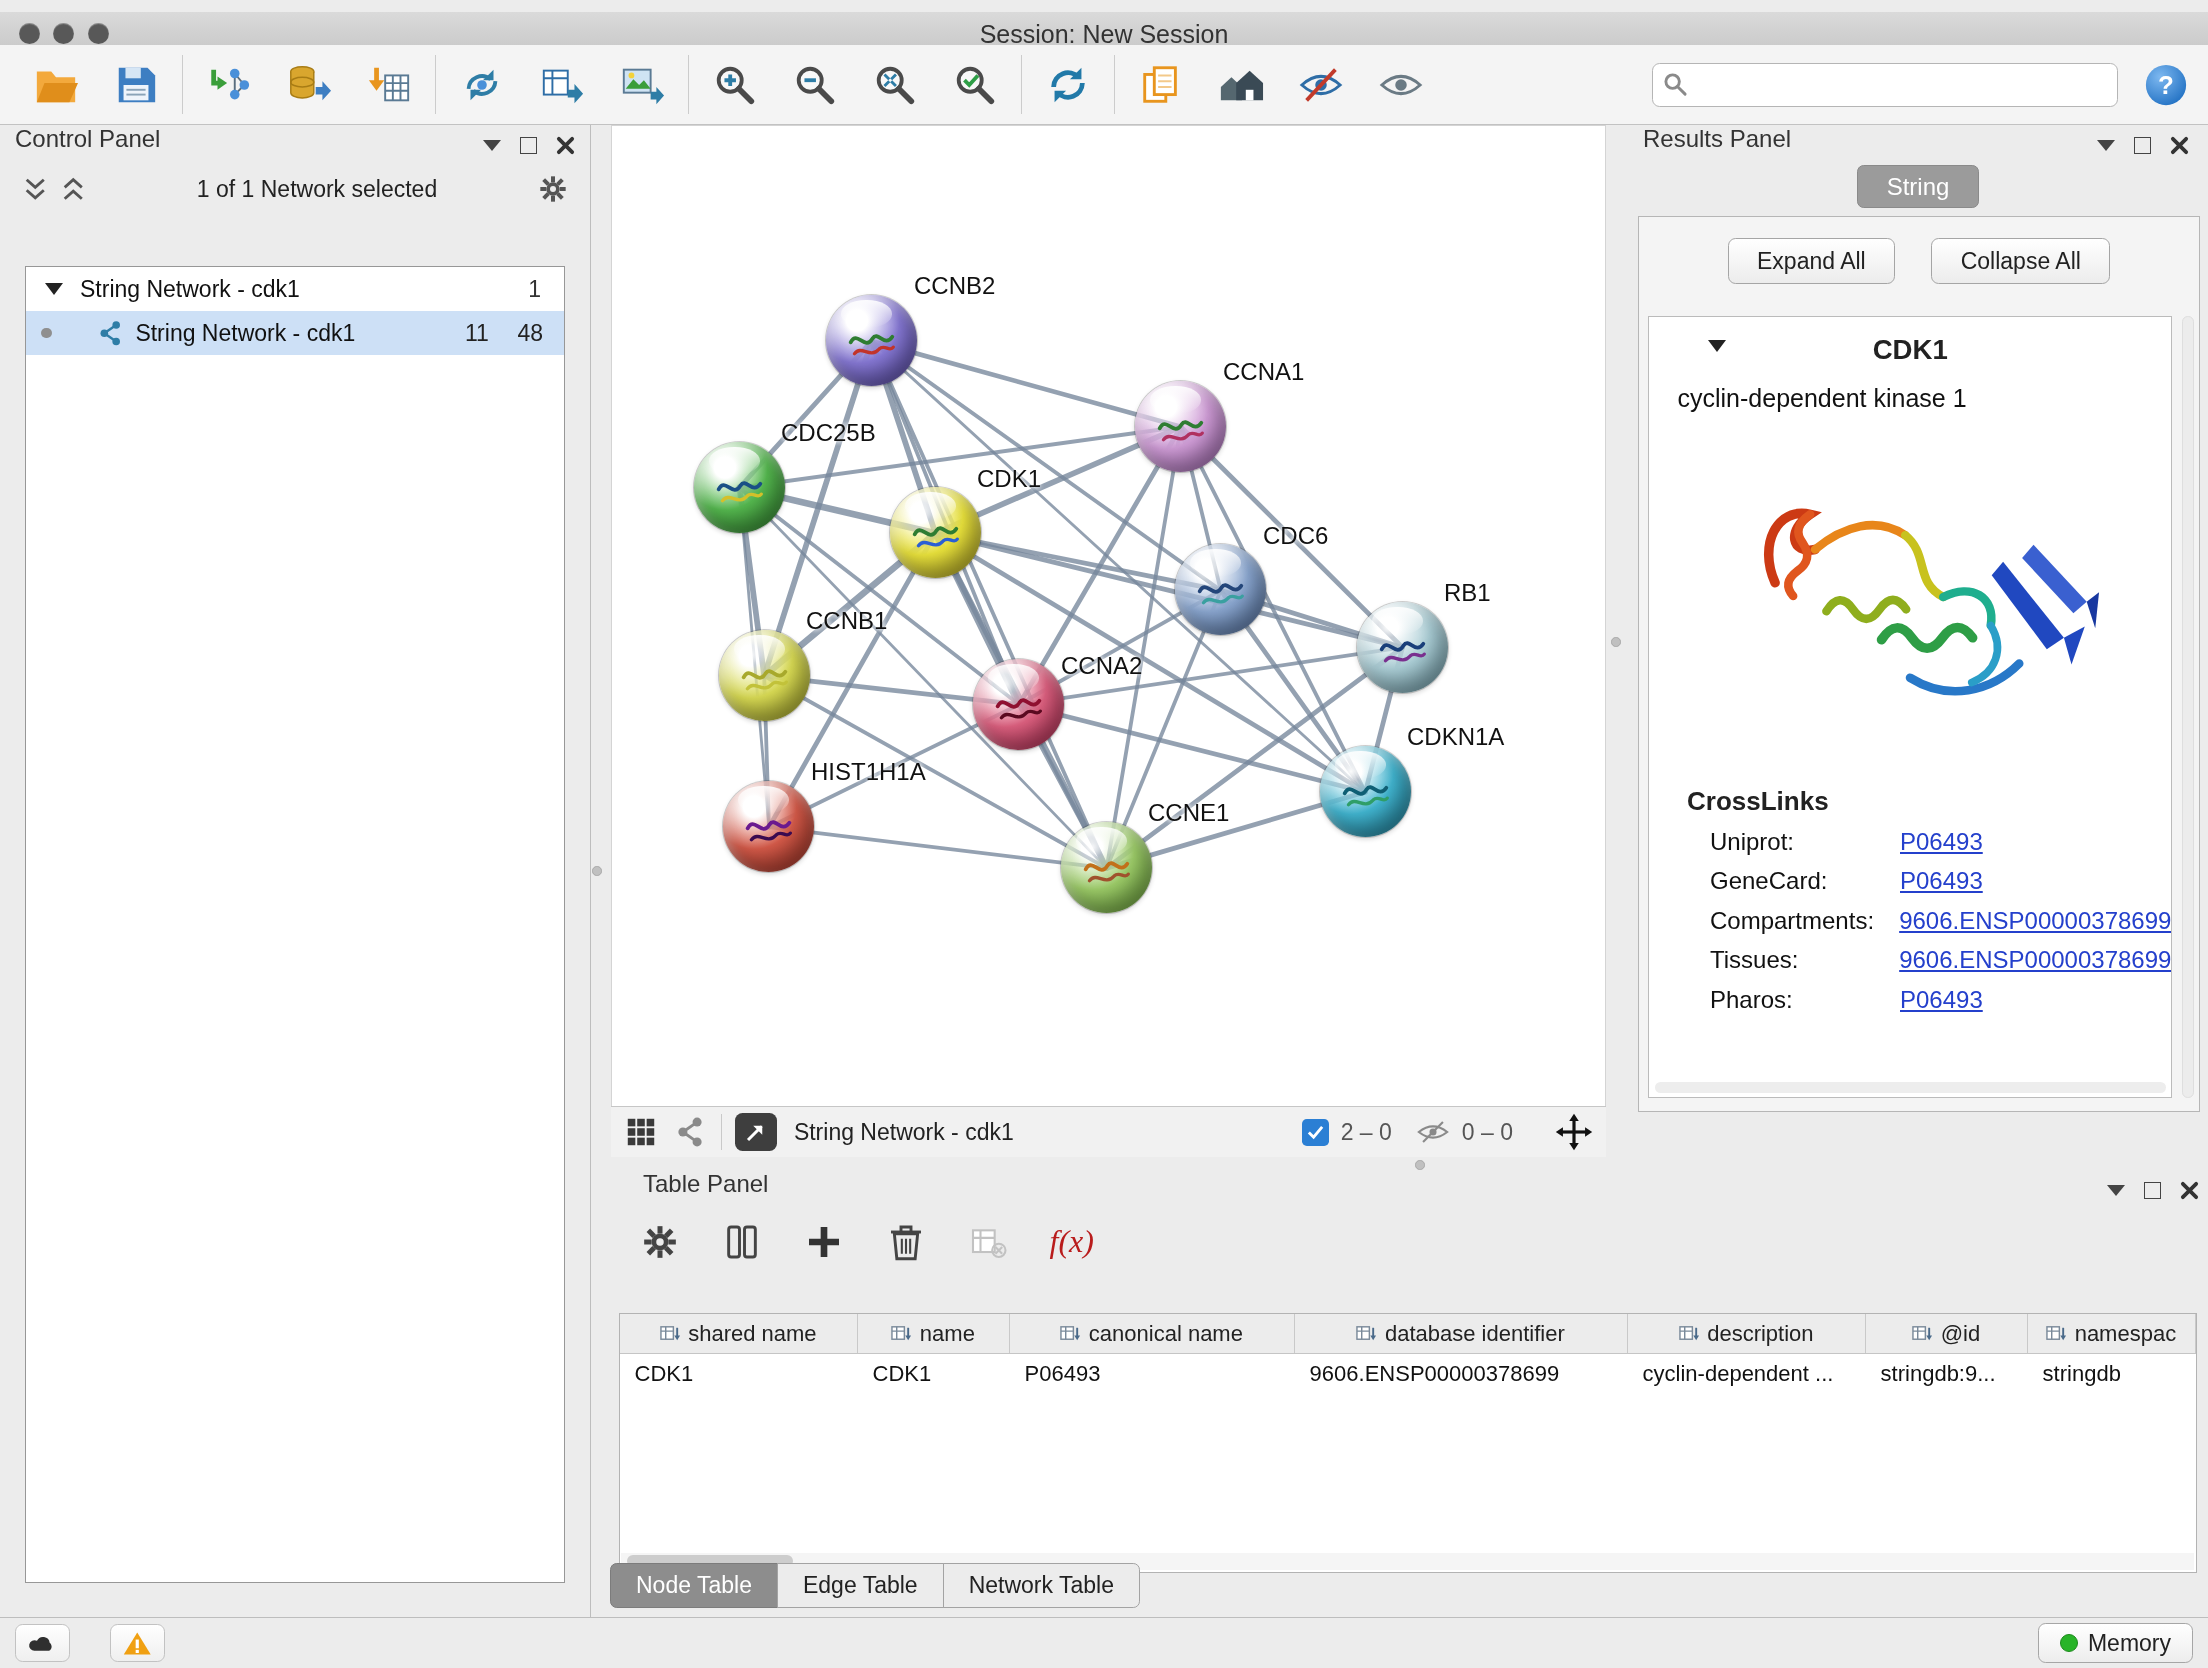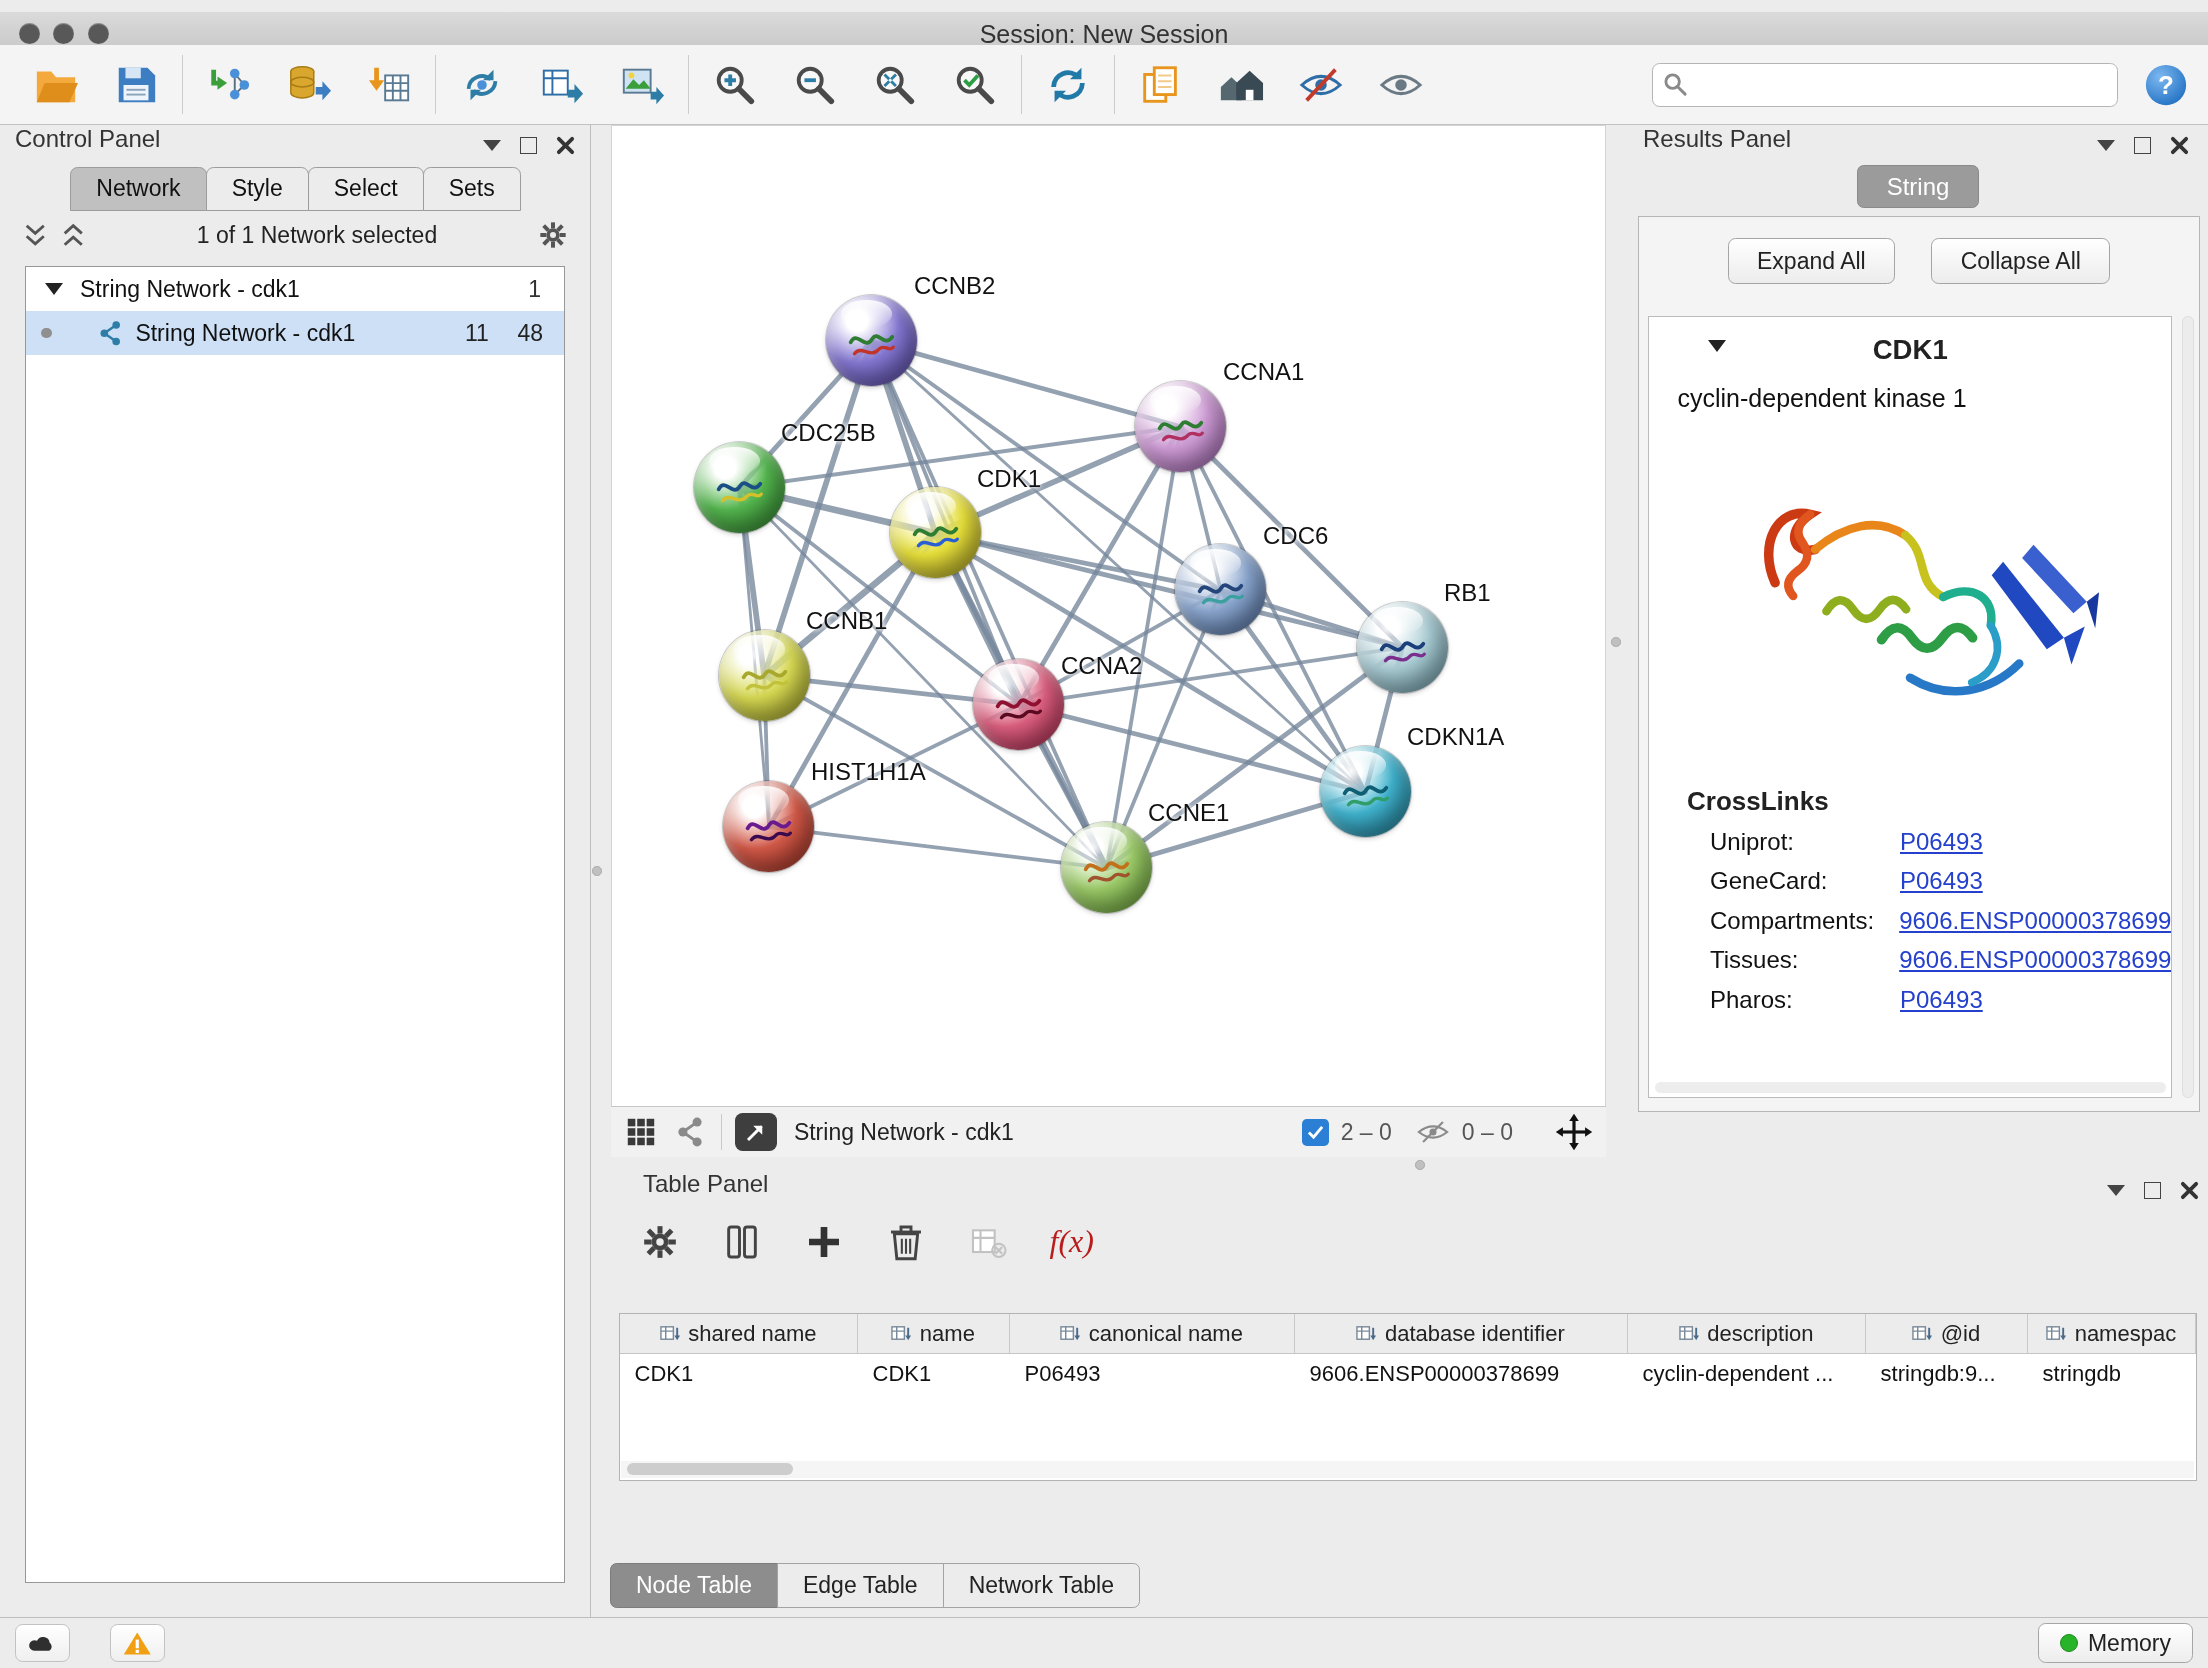--- a/index.html
+++ b/index.html
@@ -101,21 +101,21 @@
   .xl-row { display:flex; font-size:24px; margin:11.4px 0 0 61px; }
   .xl-label { width:190px; color:#111; }
   .xl-link { color:#2440cc; text-decoration:underline; cursor:pointer; }
   .sec-hscroll { position:absolute; left:5.7px; right:5.7px; bottom:3.8px; height:11.4px;
     background:#ededed; border-radius:5.7px; }
   
   .table-panel { position:absolute; left:611px; top:1170px; right:0; height:447px; background:#ececec; }
   .tp-toolbar { display:flex; align-items:center; gap:42px; padding-left:28.5px; height:63px; }
   .tp-icon { width:40px; height:40px; }
   .fx-label { font-family:"Liberation Serif", serif; font-style:italic; font-size:32px; color:#b91c1c; }
-  .tp-table { position:absolute; left:7.6px; right:11.4px; top:143px; height:168px;
+  .tp-table { position:absolute; left:7.6px; right:11.4px; top:143px; height:260px;
     background:#fff; border:1px solid #b3b3b3; overflow:hidden; }
   .tp-thead { display:flex; height:40px; background:#ececec; border-bottom:1px solid #c5c5c5; }
   .th { display:flex; align-items:center; justify-content:center; gap:7.6px; font-size:22px;
     color:#222; border-right:1px solid #c9c9c9; overflow:hidden; white-space:nowrap; }
   .tp-row { display:flex; height:40px; }
   .td { display:flex; align-items:center; padding-left:15px; font-size:22px; color:#111;
     overflow:hidden; white-space:nowrap; }
   .c0{width:238px}.c1{width:152px}.c2{width:285px}.c3{width:333px}.c4{width:238px}.c5{width:162px}.c6{flex:1}
   .th-sort { width:21px; height:21px; flex:none; }
   .tp-hscroll { position:absolute; left:1.9px; right:1.9px; bottom:1.9px; height:17px; background:#f5f5f5; }
@@ -283,26 +283,20 @@
 <div class="control-panel">
   <div class="panel-header">
     <span class="panel-title">Control Panel</span>
     <span class="win-icons">
       <span class="wi-chevron"></span>
       <span class="wi-max"></span>
       <svg class="wi-close" viewBox="0 0 20 20">
           <path d="M3 3l14 14M17 3L3 17" stroke="#333" stroke-width="4" stroke-linecap="round"></path>
         </svg>
     </span>
-  </div>
-  <div class="cp-tabs">
-    <span class="cp-tab selected">Network</span>
-    <span class="cp-tab">Style</span>
-    <span class="cp-tab">Select</span>
-    <span class="cp-tab">Sets</span>
   </div>
   <div class="cp-subbar">
     <svg class="chev-icon" viewBox="0 0 30 30">
         <path d="M6 5l9 8 9-8M6 16l9 8 9-8" fill="none" stroke="#555" stroke-width="3"></path>
       </svg>
     <svg class="chev-icon" viewBox="0 0 30 30">
         <path d="M6 13l9-8 9 8M6 25l9-8 9 8" fill="none" stroke="#555" stroke-width="3"></path>
       </svg>
     <span class="cp-status">1 of 1 Network selected</span>
     <svg class="gear-icon" viewBox="0 0 48 48">

